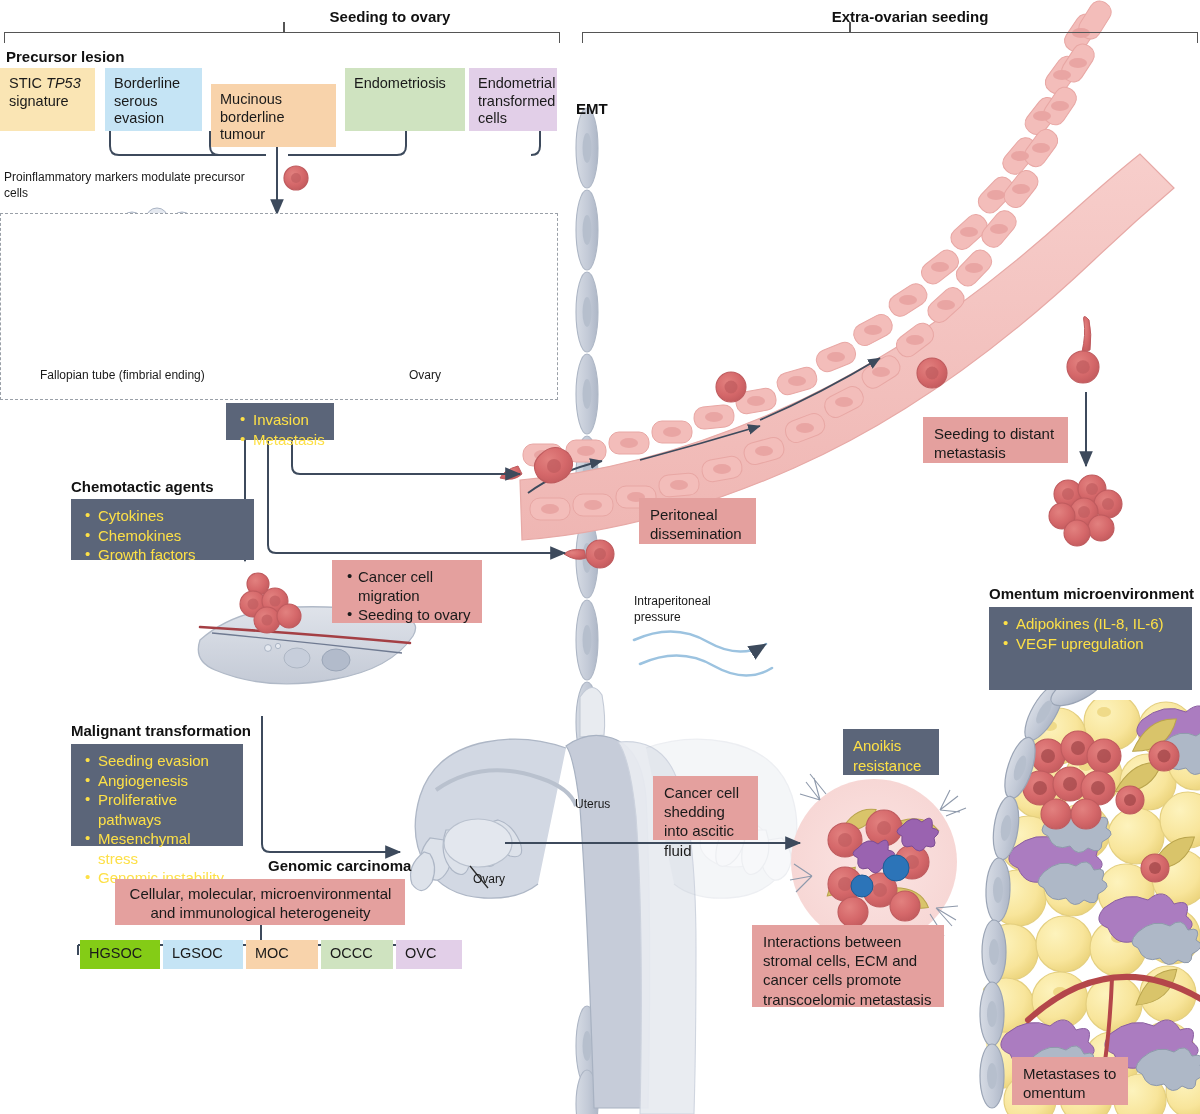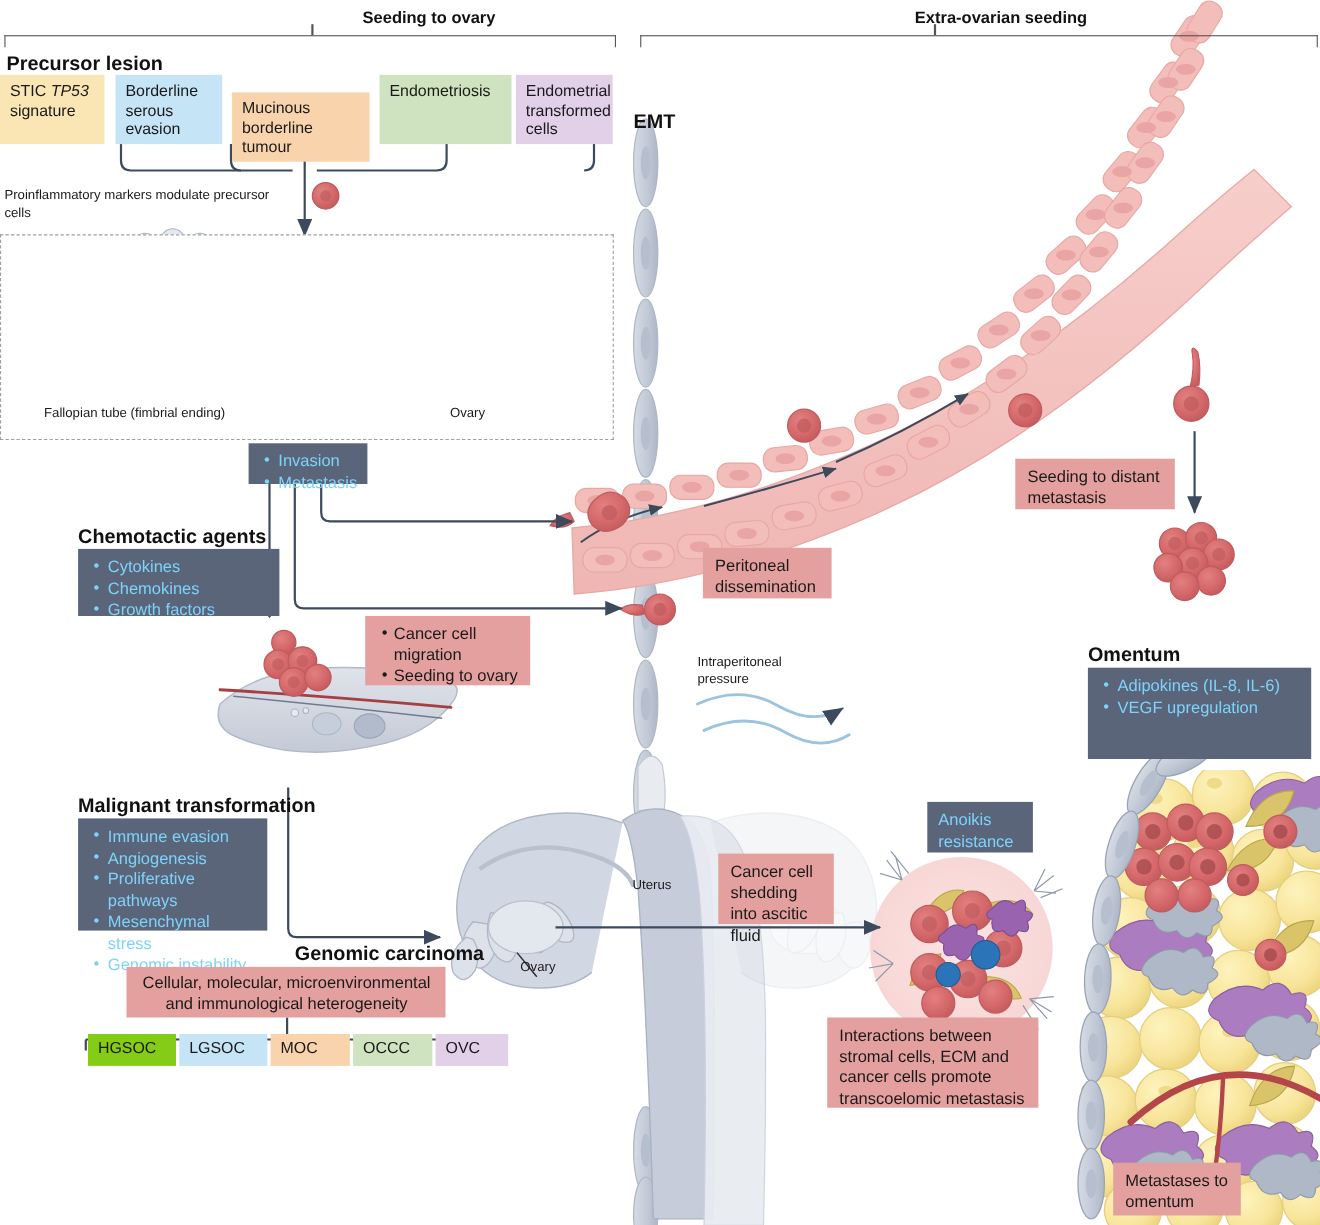--- a/index.html
+++ b/index.html
@@ -13,36 +13,36 @@
   .sec-title{font-size:15px;font-weight:700;text-align:center;color:#111;}
   .bracket{position:absolute;border-top:1.5px solid #555;border-left:1.5px solid #555;border-right:1.5px solid #555;height:10px;}
   .bracket-stem{position:absolute;width:1.5px;background:#555;height:10px;}
   
   .chip{
     position:absolute;box-sizing:border-box;padding:7px 9px;
     font-size:14.5px;line-height:1.22;color:#1a1a1a;
   }
   
   .slate{
-    position:absolute;box-sizing:border-box;background:#5b6579;color:#7dd3fc;
+    position:absolute;box-sizing:border-box;background:#5b6579;color:#fde047;
     font-size:15px;line-height:1.3;padding:7px 10px 8px 10px;
   }
   .slate ul{margin:0;padding-left:15px;list-style:none;}
   .slate li{position:relative;padding-left:2px;margin:0;}
   .slate li:before{content:"•";position:absolute;left:-11px;top:-1px;}
   
   .pink{
     position:absolute;box-sizing:border-box;background:#e4a09e;color:#1a1a1a;
     font-size:15px;line-height:1.28;padding:7px 10px 8px 11px;
   }
   .pink ul{margin:0;padding-left:15px;list-style:none;}
   .pink li{position:relative;margin:0;}
   .pink li:before{content:"•";position:absolute;left:-11px;top:-1px;}
   .plain-label{position:absolute;font-size:12px;line-height:1.3;color:#1a1a1a;}
-  .hdr-label{position:absolute;font-size:18px;font-weight:700;color:#111;}
+  .hdr-label{position:absolute;font-size:15px;font-weight:700;color:#111;}
   .dashed-panel{position:absolute;border:1.4px dashed #9aa0a8;box-sizing:border-box;background:#fff;}
   svg.ov{position:absolute;left:0;top:0;width:1200px;height:1114px;overflow:visible;pointer-events:none;}
 </style>
 </head>
 <body>
 
 <svg class="ov" viewBox="0 0 1200 1114">
   <defs>
     <radialGradient id="tumCell" cx="38%" cy="34%" r="72%">
       <stop offset="0%" stop-color="#e2817f"></stop>
@@ -599,21 +599,21 @@
 <div class="pink" style="left:332px;top:560px;width:150px;height:63px;">
   <ul>
     <li>Cancer cell migration</li>
     <li>Seeding to ovary</li>
   </ul>
 </div>
 
 <div class="hdr-label" style="left:71px;top:722px;">Malignant transformation</div>
 <div class="slate" style="left:71px;top:744px;width:172px;height:102px;">
   <ul>
-    <li>Immune evasion</li>
+    <li>Seeding evasion</li>
     <li>Angiogenesis</li>
     <li>Proliferative pathways</li>
     <li>Mesenchymal stress</li>
     <li>Genomic instability</li>
   </ul>
 </div>
 
 <div class="hdr-label" style="left:268px;top:857px;">Genomic carcinoma</div>
 <div class="pink" style="left:115px;top:879px;width:290px;height:46px;text-align:center;padding-top:5px;">Cellular, molecular, microenvironmental and immunological heterogeneity</div>
 

